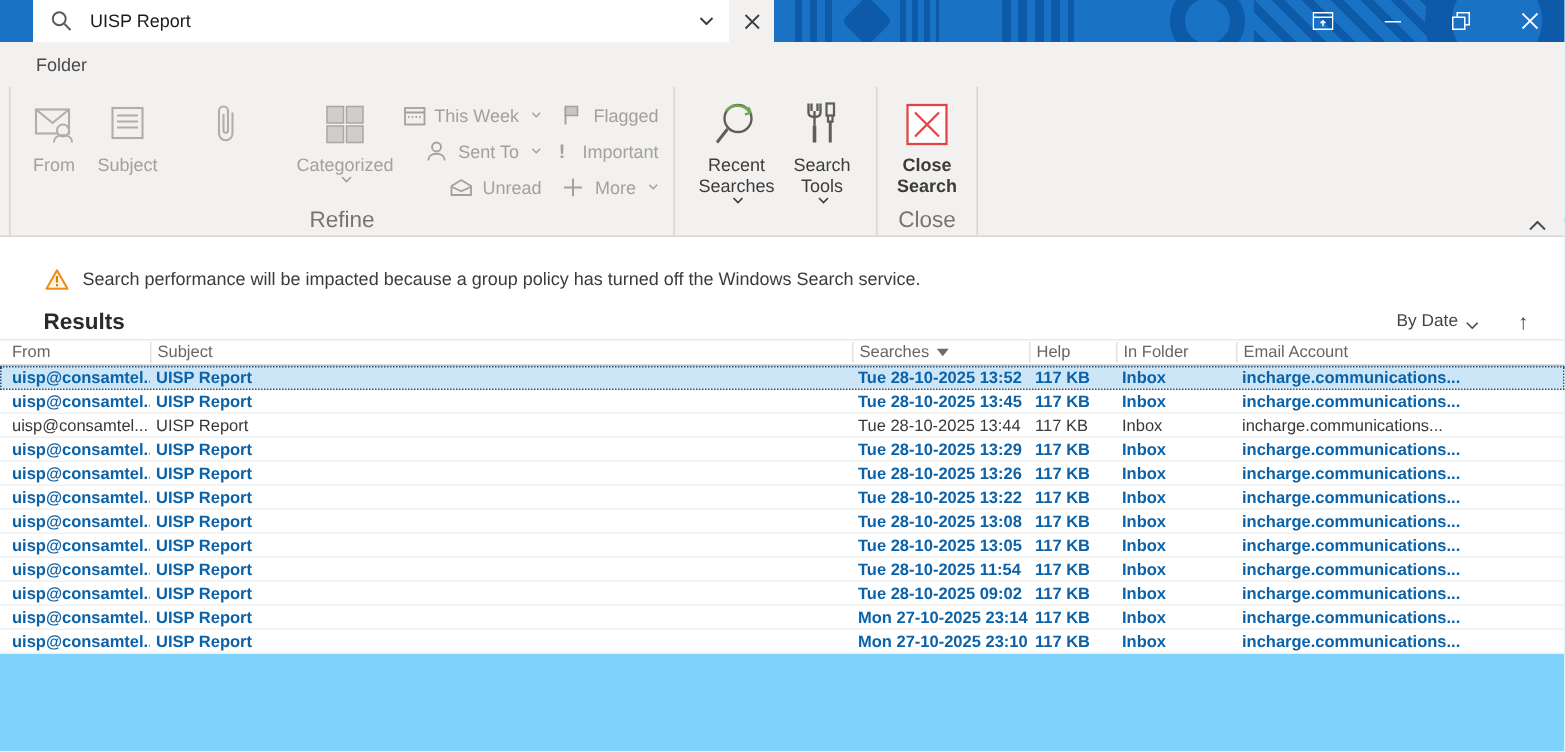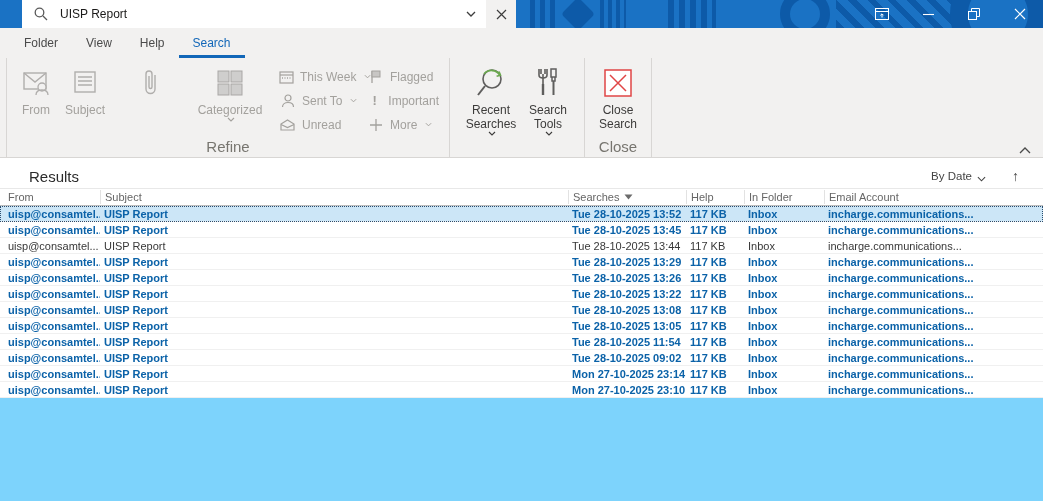--- a/index.html
+++ b/index.html
@@ -22,47 +22,47 @@
                display:flex; align-items:center; z-index:2; }
   .searchbox .mag { margin:0 12px 0 12px; display:flex; }
   .search-input { flex:1; border:none; outline:none; font-family:inherit; font-size:12px; color:#1b1a19; background:transparent; }
   .search-chev { width:30px; display:flex; justify-content:center; align-items:center; height:28px; cursor:default; }
   .search-clear { width:30px; height:28px; background:#f2f1f0; display:flex; align-items:center; justify-content:center; font-size:13px; color:#444; }
 
   .win-controls { position:absolute; right:0; top:0; height:28px; display:flex; z-index:2; }
   .win-btn { width:46px; height:28px; display:flex; align-items:center; justify-content:center; }
 
   
-  .tabrow { height:30px; background:#f2f1f0; display:flex; align-items:stretch; padding-left:10px; }
+  .tabrow { height:30px; background:#f2f1f0; display:flex; align-items:stretch; padding-left:10px;flex-direction:column; }
   .tab { font-size:12px; color:#4a4a4a; padding:0 14px; line-height:30px; }
   .tab.active { color:var(--accent,#1267b8); box-shadow:inset 0 -3px 0 var(--accent,#1267b8); }
 
   .ribbon { position:relative; height:100px; background:#f2f1f0; border-bottom:1px solid #d8d6d4; display:flex; }
   .rgroup { display:flex; flex-direction:column; border-right:1px solid #d8d6d4; }
   .rgroup:first-child { border-left:1px solid #d8d6d4; margin-left:6px; }
   .rgroup-body { flex:1; display:flex; align-items:flex-start; padding:2px 6px 0 6px; }
   .rgroup-label { text-align:center; font-size:15px; color:#77756f; height:18px; line-height:16px; }
 
   .bigbtn { display:flex; flex-direction:column; align-items:center; padding-top:3px; }
   .bigbtn .bicon { height:40px; display:flex; align-items:center; justify-content:center; }
   .bigbtn .blabel { font-size:12px; line-height:14px; text-align:center; color:#a3a19d; }
   .bigbtn.enabled .blabel { color:#3d3c3b; }
   .chev { display:inline-block; margin-left:2px; }
 
   .smallstack { display:flex; flex-direction:column; padding:8px 4px 0 10px; gap:7px; }
-  .smallbtn { display:flex; align-items:center; gap:6px; font-size:12px; color:#a3a19d; height:17px; white-space:nowrap; }
+  .smallbtn { display:flex; align-items:center; gap:6px; font-size:12px; color:#a3a19d; height:17px; white-space:nowrap;justify-content:flex-end; }
   .smallbtn .sicon { width:17px; display:flex; justify-content:center; }
 
   .ribbon-collapse { position:absolute; right:12px; bottom:3px; }
 
   
   .content { background:#fff; }
   .warning { display:flex; align-items:center; gap:9px; padding:18px 0 0 30px; height:38px; font-size:12px; color:#3b3b3b; }
   .results-bar { display:flex; align-items:center; height:30px; padding:6px 24px 0 29px; }
-  .results-title { font-size:15px; font-weight:normal; color:#2b2b2b; flex:1; }
+  .results-title { font-size:15px; font-weight:bold; color:#2b2b2b; flex:1; }
   .bydate { display:flex; align-items:flex-end; gap:5px; font-size:11.5px; color:#444; margin-right:26px; }
   .sortdir { font-size:14px; color:#444; }
 
   .gridrow { display:grid; grid-template-columns:100px 468px 118px 58px 80px 1fr; align-items:center; }
   .grid-header { height:18px; font-size:11px; color:#666; border-top:1px solid #e8e8e8; border-bottom:1px solid #bdbdbd; }
   .grid-header .cell { padding-left:4px; border-left:1px solid #e2e2e2; height:14px; line-height:14px; display:flex; align-items:center; gap:5px; }
   .grid-header .cell:first-child { border-left:none; padding-left:8px; }
 
   .rows .row { height:16px; font-size:11px; border-bottom:1px solid #f0f0f0; color:#383838; }
   .rows .row .cell { padding-left:4px; overflow:hidden; white-space:nowrap; }
@@ -294,21 +294,21 @@
           <span class="chev">
             <svg width="8" height="5" viewBox="0 0 8 5">
                 <path d="M1 1l3 3 3-3" fill="none" stroke="#3d3c3b" stroke-width="1.1"></path>
               </svg>
           </span>
         </div>
       </div>
     </div>
 
     <div class="rgroup">
-      <div class="rgroup-body" style="padding-left:8px;padding-right:8px;">
+      <div class="rgroup-body" style="padding-left:8px;padding-right:8px;font-weight:bold;">
         <div class="bigbtn enabled" style="width:50px">
           <span class="bicon">
             <svg width="30" height="30" viewBox="0 0 30 30">
                 <rect x="2" y="2" width="26" height="26" fill="#fff" stroke="var(--danger-red,#e04545)" stroke-width="1.5"></rect>
                 <path d="M7 7l16 16M23 7L7 23" stroke="var(--danger-red,#e04545)" stroke-width="1.5"></path>
               </svg>
           </span>
           <span class="blabel">Close Search</span>
         </div>
       </div>
@@ -317,20 +317,30 @@
 
     <span class="ribbon-collapse">
       <svg width="12" height="7" viewBox="0 0 12 7">
           <path d="M1 6l5-5 5 5" fill="none" stroke="#4a4a4a" stroke-width="1.3"></path>
         </svg>
     </span>
   </div>
 
   <div class="content">
 
+    <div class="warning">
+      <span>
+        <svg width="16" height="15" viewBox="0 0 16 15">
+            <path d="M8 1.2L15 13.5H1z" fill="#fef6e3" stroke="var(--warning-orange,#ef8c1a)" stroke-width="1.4" stroke-linejoin="round"></path>
+            <rect x="7.3" y="5" width="1.4" height="4.4" fill="#d97c08"></rect>
+            <rect x="7.3" y="10.4" width="1.4" height="1.5" fill="#d97c08"></rect>
+          </svg>
+      </span>
+      <span>Search performance will be impacted because a group policy has turned off the Windows Search service.</span>
+    </div>
 
     <div class="results-bar">
       <span class="results-title">Results</span>
       <span class="bydate">
         <span>By Date</span>
         <svg width="9" height="6" viewBox="0 0 10 6">
             <path d="M1 1l4 4 4-4" fill="none" stroke="#444" stroke-width="1.2"></path>
           </svg>
       </span>
       <span class="sortdir">↑</span>

